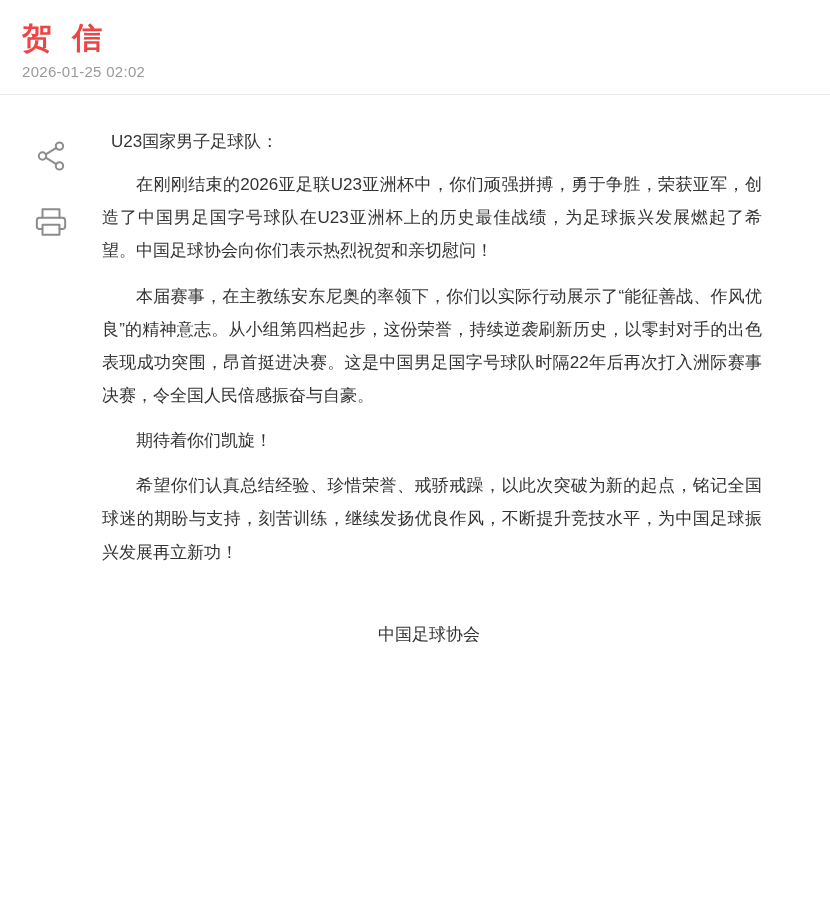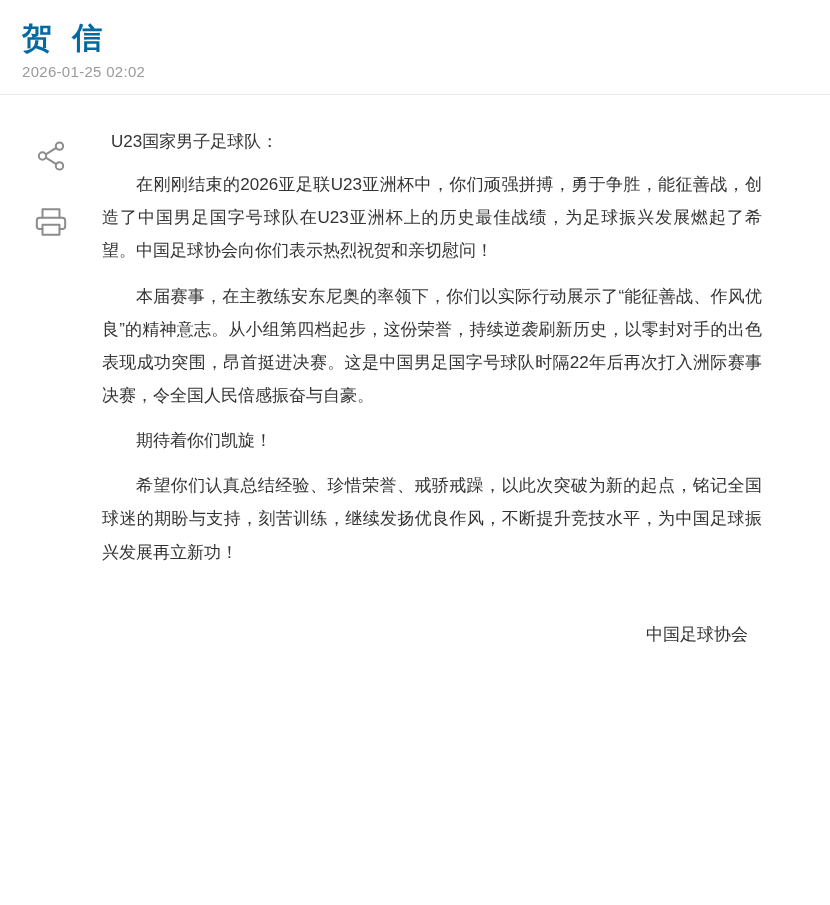--- a/index.html
+++ b/index.html
@@ -20,21 +20,21 @@
     box-sizing: border-box;
     background: #ffffff;
   }
   .header {
     padding: 18px 0 0 22px;
   }
   .title {
     font-size: 30px;
     font-weight: bold;
     letter-spacing: 6px;
-    color: #0369a1;
+    color: #ef4444;
     line-height: 1.3;
     margin: 0 6px 6px 0;
   }
   .timestamp {
     font-size: 15px;
     color: #9a9a9a;
     letter-spacing: 0.3px;
     margin: 0;
   }
   .divider {
@@ -88,21 +88,22 @@
   }
   .signature {
     margin-top: 48px;
     text-align: right;
     font-size: 17px;
     line-height: 2.1;
     color: #333333;
     padding-right: 6px;
   }
   .sig-line {
-    margin: 8px;
+    margin: 16px;
+    text-align: center;
   }
 </style>
 </head>
 <body>
 
 <div class="page">
 
   <div class="header">
     <h1 class="title">贺 信</h1>
     <p class="timestamp">2026-01-25 02:02</p>
@@ -129,21 +130,21 @@
             <polyline points="6,9 6,3 18,3 18,9"></polyline>
             <path d="M6 17H4a2 2 0 0 1-2-2V11a2 2 0 0 1 2-2h16a2 2 0 0 1 2 2v4a2 2 0 0 1-2 2h-2"></path>
             <rect x="6" y="14" width="12" height="7"></rect>
           </svg>
         </span>
       </div>
     </div>
 
     <div class="article">
       <p class="salutation">U23国家男子足球队：</p>
-      <p class="para">在刚刚结束的2026亚足联U23亚洲杯中，你们顽强拼搏，勇于争胜，能征善战，创造了中国男足国字号球队在U23亚洲杯上的历史最佳战绩，为足球振兴发展燃起了希望。中国足球协会向你们表示热烈祝贺和亲切慰问！</p>
+      <p class="para">在刚刚结束的2026亚足联U23亚洲杯中，你们顽强拼搏，勇于争胜，荣获亚军，创造了中国男足国字号球队在U23亚洲杯上的历史最佳战绩，为足球振兴发展燃起了希望。中国足球协会向你们表示热烈祝贺和亲切慰问！</p>
       <p class="para">本届赛事，在主教练安东尼奥的率领下，你们以实际行动展示了“能征善战、作风优良”的精神意志。从小组第四档起步，这份荣誉，持续逆袭刷新历史，以零封对手的出色表现成功突围，昂首挺进决赛。这是中国男足国字号球队时隔22年后再次打入洲际赛事决赛，令全国人民倍感振奋与自豪。</p>
       <p class="para">期待着你们凯旋！</p>
       <p class="para">希望你们认真总结经验、珍惜荣誉、戒骄戒躁，以此次突破为新的起点，铭记全国球迷的期盼与支持，刻苦训练，继续发扬优良作风，不断提升竞技水平，为中国足球振兴发展再立新功！</p>
 
       <div class="signature">
         <p class="sig-line">中国足球协会</p>
       </div>
     </div>
 
   </div>

